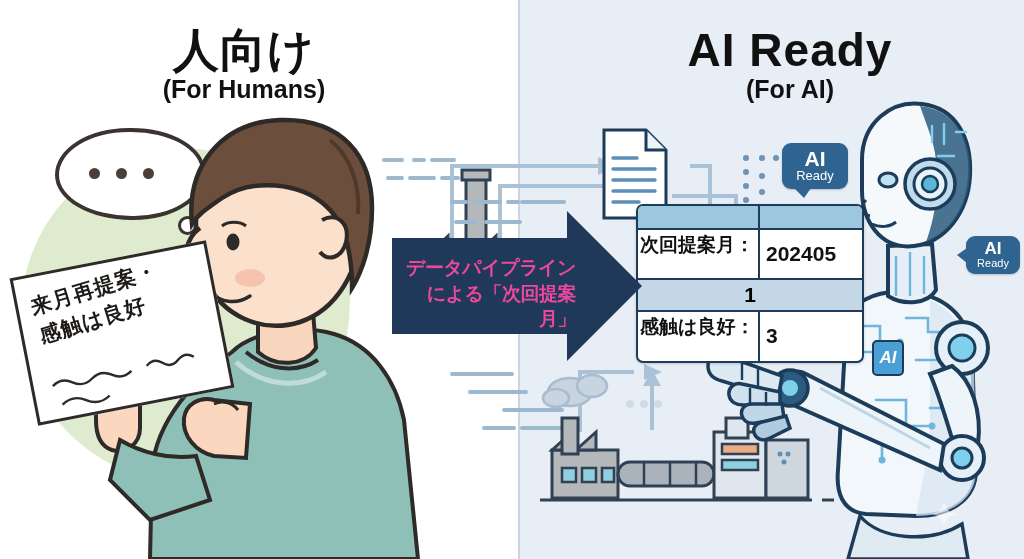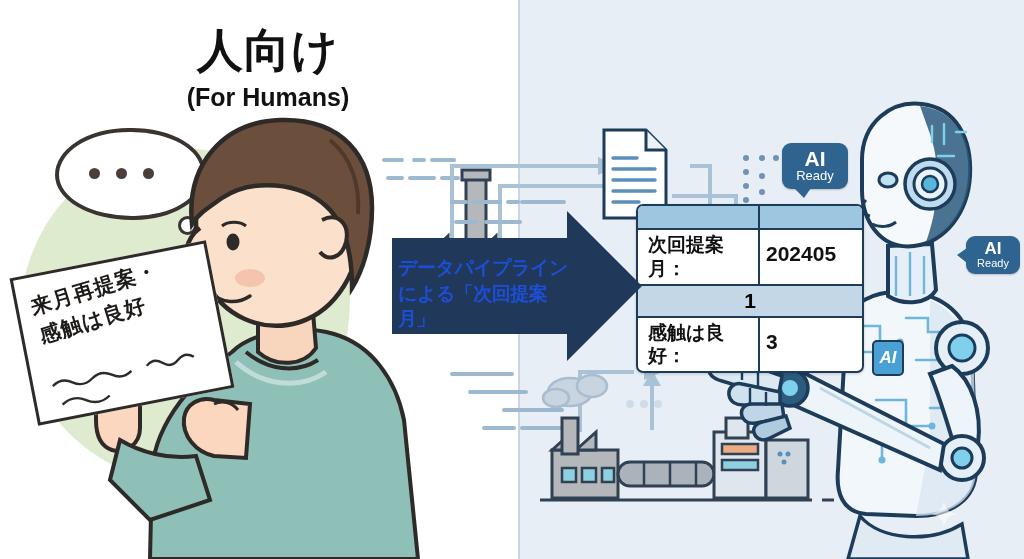--- a/index.html
+++ b/index.html
@@ -11,22 +11,22 @@
   #stage{position:relative;width:1024px;height:559px;overflow:hidden;}
 
   
   .half-left{position:absolute;left:0;top:0;width:518px;height:559px;background:#ffffff;}
   .half-right{position:absolute;left:518px;top:0;width:506px;height:559px;background:#e8eef5;}
   .divider{position:absolute;left:518px;top:0;width:2px;height:559px;background:#c9d6e2;}
 
   
   .title-block{position:absolute;text-align:center;}
   .title-main{font-size:46px;font-weight:bold;color:#111;line-height:1.05;letter-spacing:1px;}
-  .title-sub{font-size:25px;font-weight:bold;color:#111;line-height:1.2;margin-top:8px;}
-  #title-left{left:128px;top:26px;width:280px;}
+  .title-sub{font-size:25px;font-weight:bold;color:#111;line-height:1.2;margin-top:0;}
+  #title-left{left:104px;top:26px;width:280px;}
   #title-right{left:640px;top:26px;width:300px;}
 
   
   .blob{position:absolute;left:20px;top:148px;width:330px;height:340px;
         background:#dfebcf;border-radius:48% 52% 44% 56% / 50% 44% 56% 50%;}
 
   
   .thought{position:absolute;left:55px;top:128px;width:150px;height:92px;}
   .thought .cloud{position:absolute;left:0;top:0;width:150px;height:92px;
         background:#fff;border:4px solid #3a3330;border-radius:50% 50% 48% 52% / 52% 48% 50% 50%;
@@ -46,33 +46,33 @@
   .paper-text{position:absolute;left:14px;top:18px;width:175px;
       font-size:21px;font-weight:bold;color:#1d1a18;line-height:1.45;
       transform:rotate(-6deg);transform-origin:left top;letter-spacing:1px;}
 
   
   .big-arrow{position:absolute;left:392px;top:211px;width:250px;height:150px;}
   .arrow-shape{position:absolute;left:0;top:0;width:250px;height:150px;
       background:#20395a;
       -webkit-clip-path:polygon(0 18%,70% 18%,70% 0,100% 50%,70% 100%,70% 82%,0 82%);
       clip-path:polygon(0 18%,70% 18%,70% 0,100% 50%,70% 100%,70% 82%,0 82%);}
-  .arrow-text{position:absolute;left:6px;top:44px;width:178px;text-align:left;
-      color:#1d4ed8;font-size:19px;font-weight:bold;line-height:1.35;letter-spacing:-0.5px;}
+  .arrow-text{position:absolute;left:6px;top:44px;width:178px;text-align:right;
+      color:#ec4899;font-size:19px;font-weight:bold;line-height:1.35;letter-spacing:-0.5px;}
 
   
   .pipe-svg{position:absolute;left:0;top:0;width:1024px;height:559px;}
 
   
   .data-table{position:absolute;left:636px;top:204px;width:224px;
       border:2px solid #1d3c5a;border-radius:7px;overflow:hidden;
       background:#fff;box-shadow:0 1px 3px rgba(0,0,0,.18);}
   .dt-row{display:flex;border-top:2px solid #1d3c5a;}
   .dt-row:first-child{border-top:none;}
-  .dt-c-label{width:120px;box-sizing:border-box;padding:3px 10px;
+  .dt-c-label{width:120px;box-sizing:border-box;padding:3px 2px;
       font-size:19px;font-weight:bold;color:#111;line-height:1.25;}
   .dt-c-value{flex:1;box-sizing:border-box;padding:11px 6px;border-left:2px solid #1d3c5a;
       font-size:21px;font-weight:bold;color:#111;line-height:1.25;}
   .dt-head{height:22px;background:#9dc6e0;}
   .dt-head .dt-c-label,.dt-head .dt-c-value{padding:0;}
   .dt-shade{background:#c3d7e6;}
   .dt-center{width:100%;text-align:center;font-size:21px;font-weight:bold;padding:3px 0;}
 
   
   .ai-badge{position:absolute;background:#2f6491;border-radius:9px;
@@ -109,20 +109,24 @@
   <div class="half-right"></div>
   <div class="divider"></div>
 
   <div class="blob"></div>
 
   <div class="title-block" id="title-left">
     <div class="title-main">人向け</div>
     <div class="title-sub">(For Humans)</div>
   </div>
 
+  <div class="title-block" id="title-right">
+    <div class="title-main">AI Ready</div>
+    <div class="title-sub">(For AI)</div>
+  </div>
 
   <div class="thought">
     <div class="cloud"></div>
     <div class="dots">
       <span class="dot"></span>
       <span class="dot"></span>
       <span class="dot"></span>
     </div>
     <div class="b1"></div>
     <div class="b2"></div>

